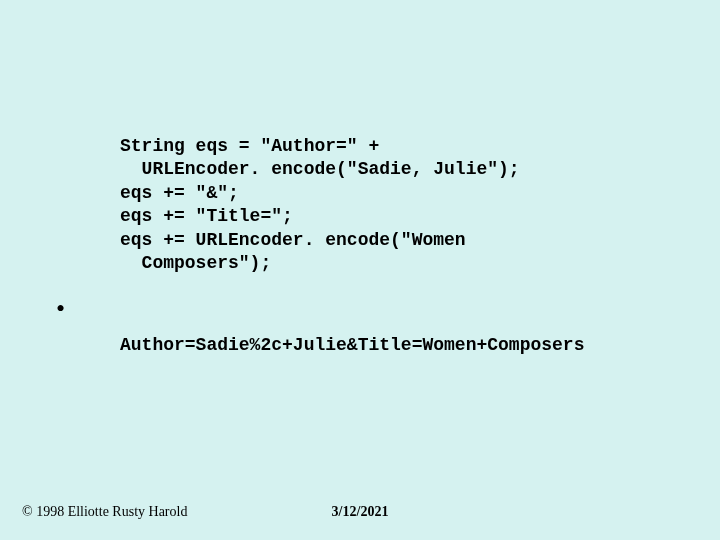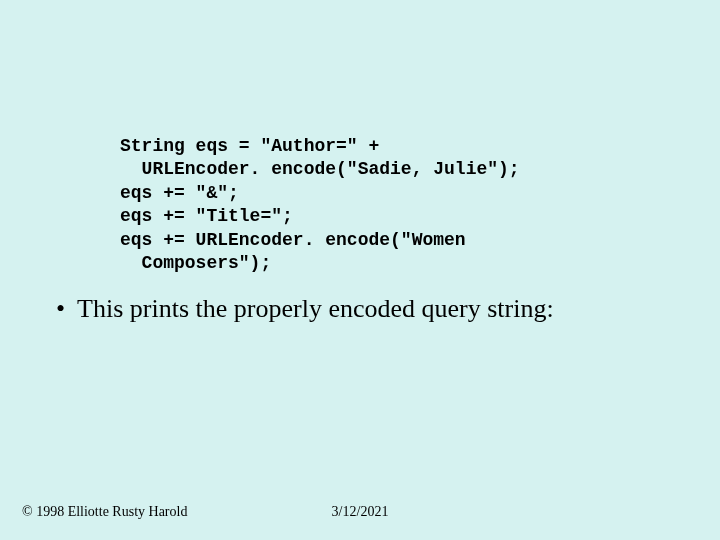--- a/index.html
+++ b/index.html
@@ -63,36 +63,37 @@
   .footer-left {
     position: absolute;
     left: 22px;
     bottom: 0;
   }
   .footer-center {
     position: absolute;
     left: 50%;
     transform: translateX(-50%);
     bottom: 0;
+    font-weight: bold;
   }
 </style>
 </head>
 <body>
 
 <div class="content">
   <div class="code-block">String eqs = "Author=" +
   URLEncoder. encode("Sadie, Julie");
 eqs += "&amp;";
 eqs += "Title=";
 eqs += URLEncoder. encode("Women
   Composers");</div>
 
   <div class="bullet-row">
     <div class="bullet">•</div>
-    <div class="bullet-text">This prints the properly encoded query string:</div>
   </div>
 
+  <div class="output-block">Author=Sadie%2c+Julie&amp;Title=Women+Composers</div>
 </div>
 
 <div class="footer">
   <div class="footer-left">© 1998 Elliotte Rusty Harold</div>
   <div class="footer-center">3/12/2021</div>
 </div>
 
 </body></html>

